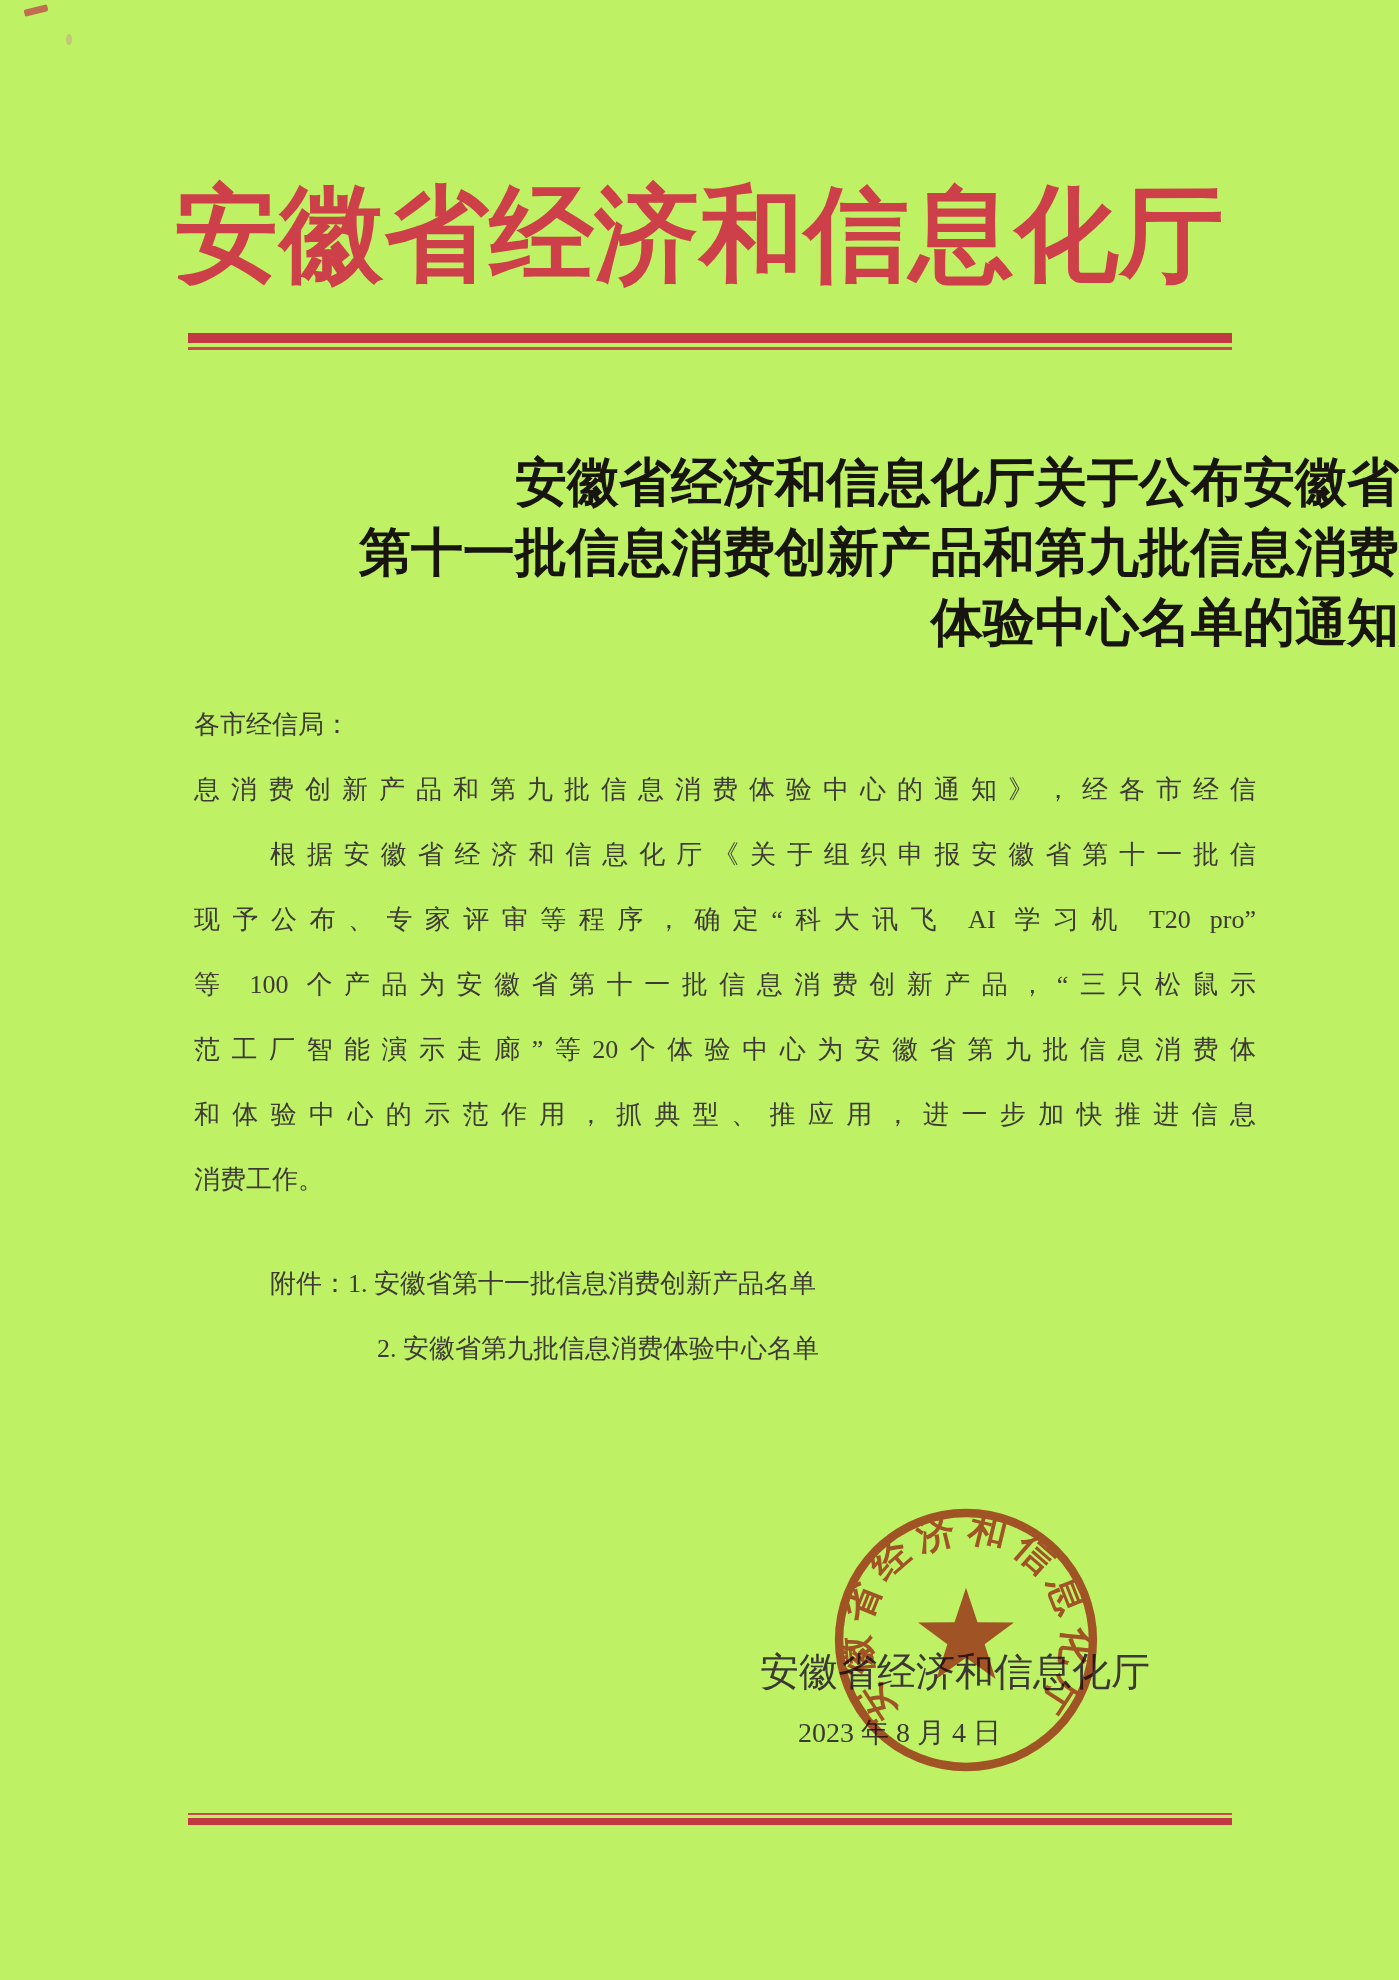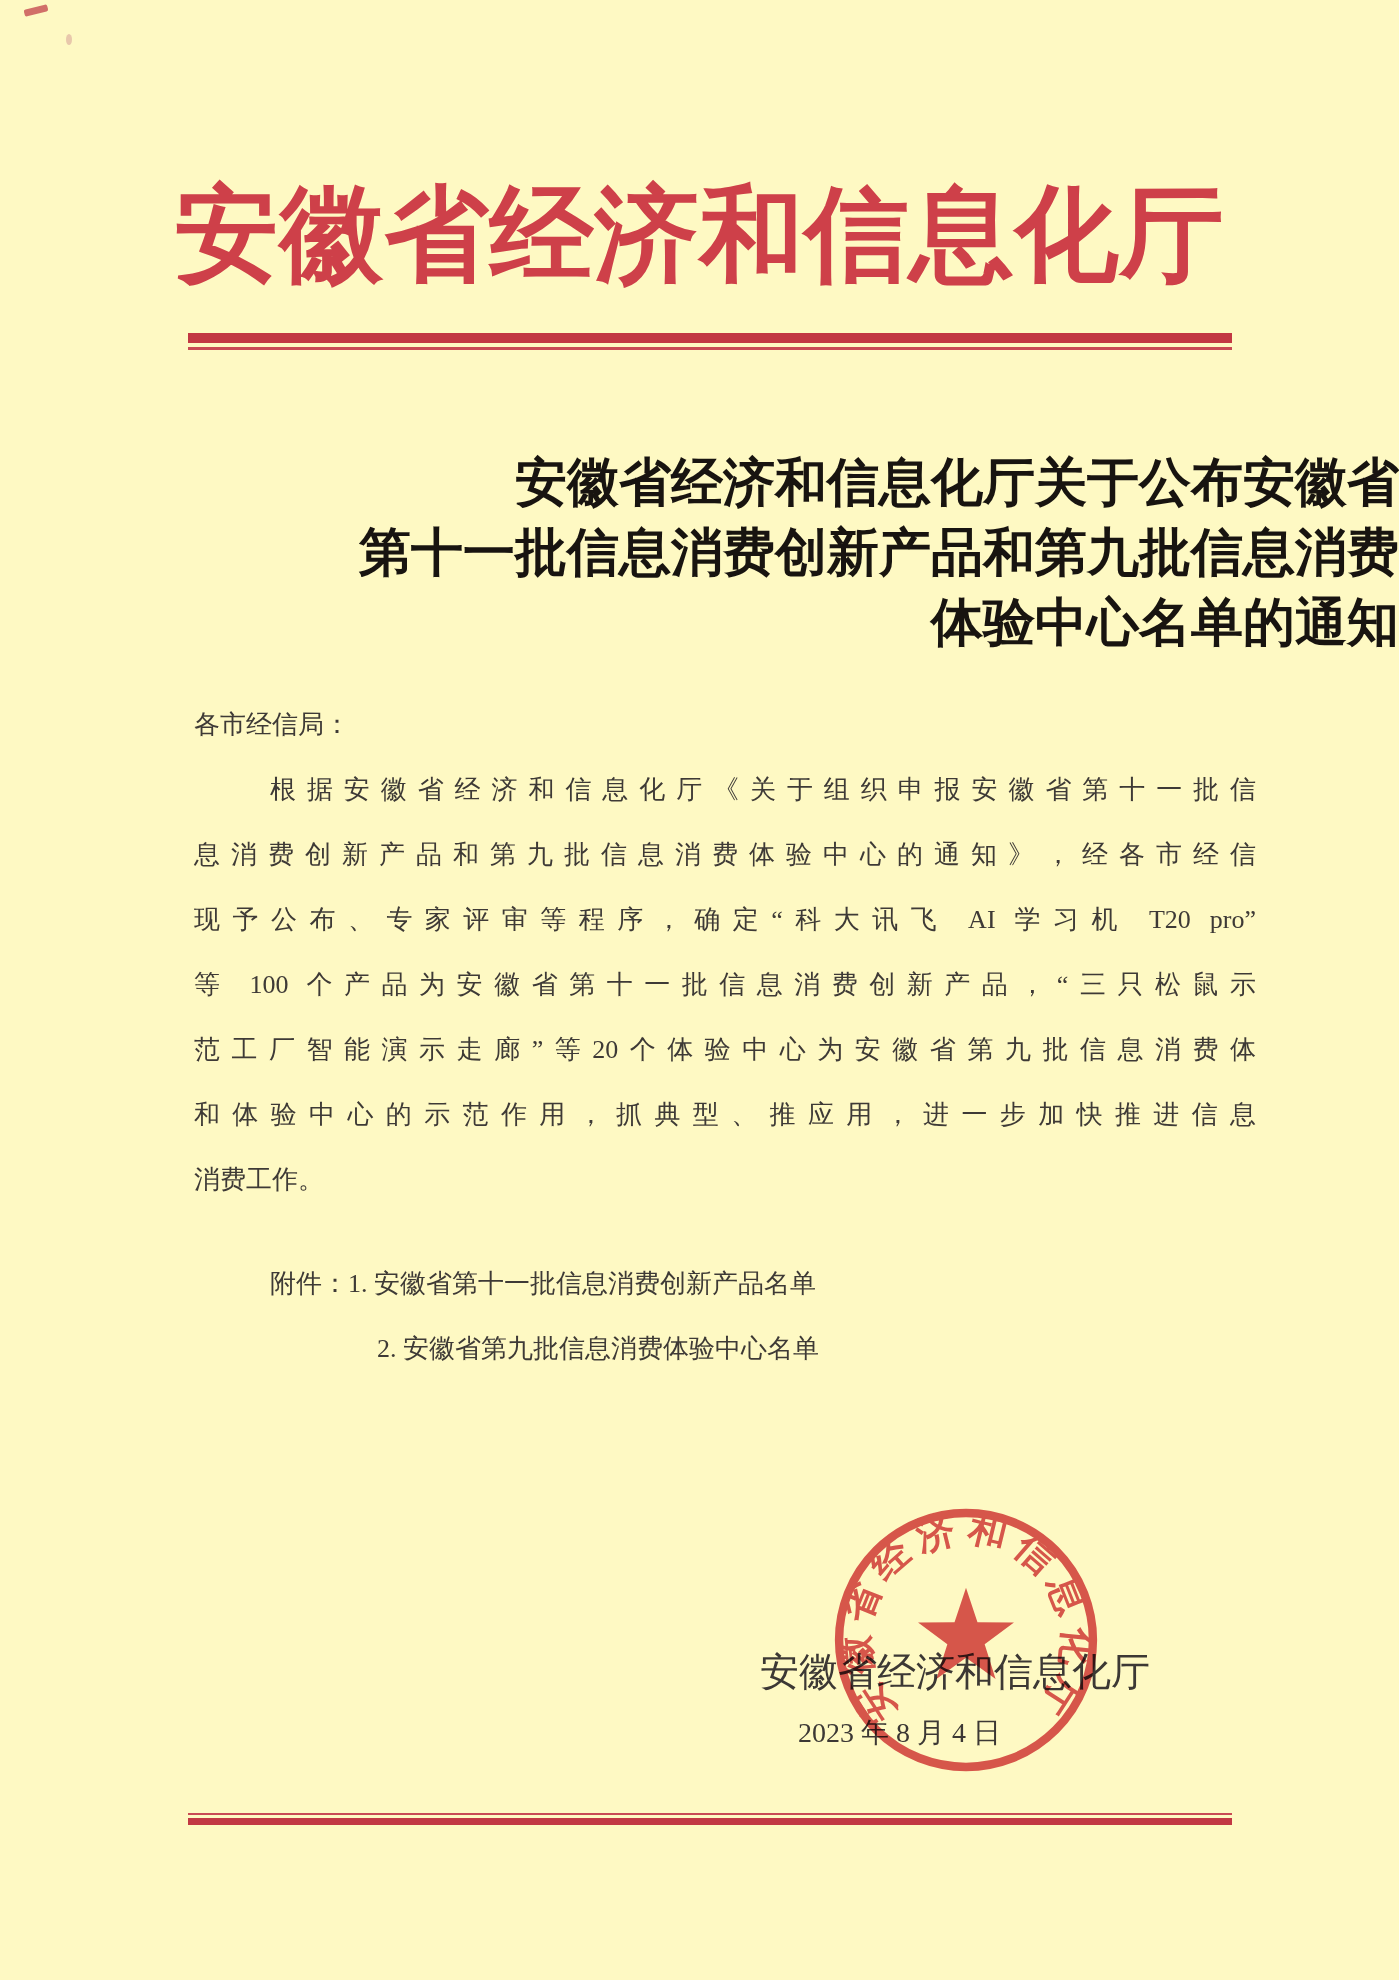--- a/index.html
+++ b/index.html
@@ -1,21 +1,21 @@
 <!DOCTYPE html>
 <html><head>
 <meta charset="utf-8">
 <style>
   html, body { margin: 0; padding: 0; background: #e8e6e2; }
   .page {
     position: relative;
     width: 1399px;
     height: 1980px;
     margin: 0 auto;
-    background: #fef9c3;
+    background: #bef264;
     overflow: hidden;
     font-family: "Liberation Serif", "DejaVu Serif", serif;
   }
 
   
   .artifact-1 {
     position: absolute; left: 24px; top: 7px;
     width: 24px; height: 7px;
     background: #c2404a; opacity: .75;
     transform: rotate(-14deg);
@@ -113,22 +113,22 @@
   </div>
 
   <div class="doc-title">
     <div>安徽省经济和信息化厅关于公布安徽省</div>
     <div>第十一批信息消费创新产品和第九批信息消费</div>
     <div>体验中心名单的通知</div>
   </div>
 
   <div class="body-block">
     <div class="line">各市经信局：</div>
+    <div class="line full">息消费创新产品和第九批信息消费体验中心的通知》，经各市经信</div>
     <div class="line indent full">根据安徽省经济和信息化厅《关于组织申报安徽省第十一批信</div>
-    <div class="line full">息消费创新产品和第九批信息消费体验中心的通知》，经各市经信</div>
     <div class="line full">现予公布、专家评审等程序，确定“科大讯飞 AI 学习机 T20 pro”</div>
     <div class="line full">等 100 个产品为安徽省第十一批信息消费创新产品，“三只松鼠示</div>
     <div class="line full">范工厂智能演示走廊”等20个体验中心为安徽省第九批信息消费体</div>
     <div class="line full">和体验中心的示范作用，抓典型、推应用，进一步加快推进信息</div>
     <div class="line">消费工作。</div>
     <div class="line att-line-1"><span>附件：</span><span>1. 安徽省第十一批信息消费创新产品名单</span></div>
     <div class="line att-line-2"><span>2. 安徽省第九批信息消费体验中心名单</span></div>
   </div>
 
   <div class="sig-org">安徽省经济和信息化厅</div>

